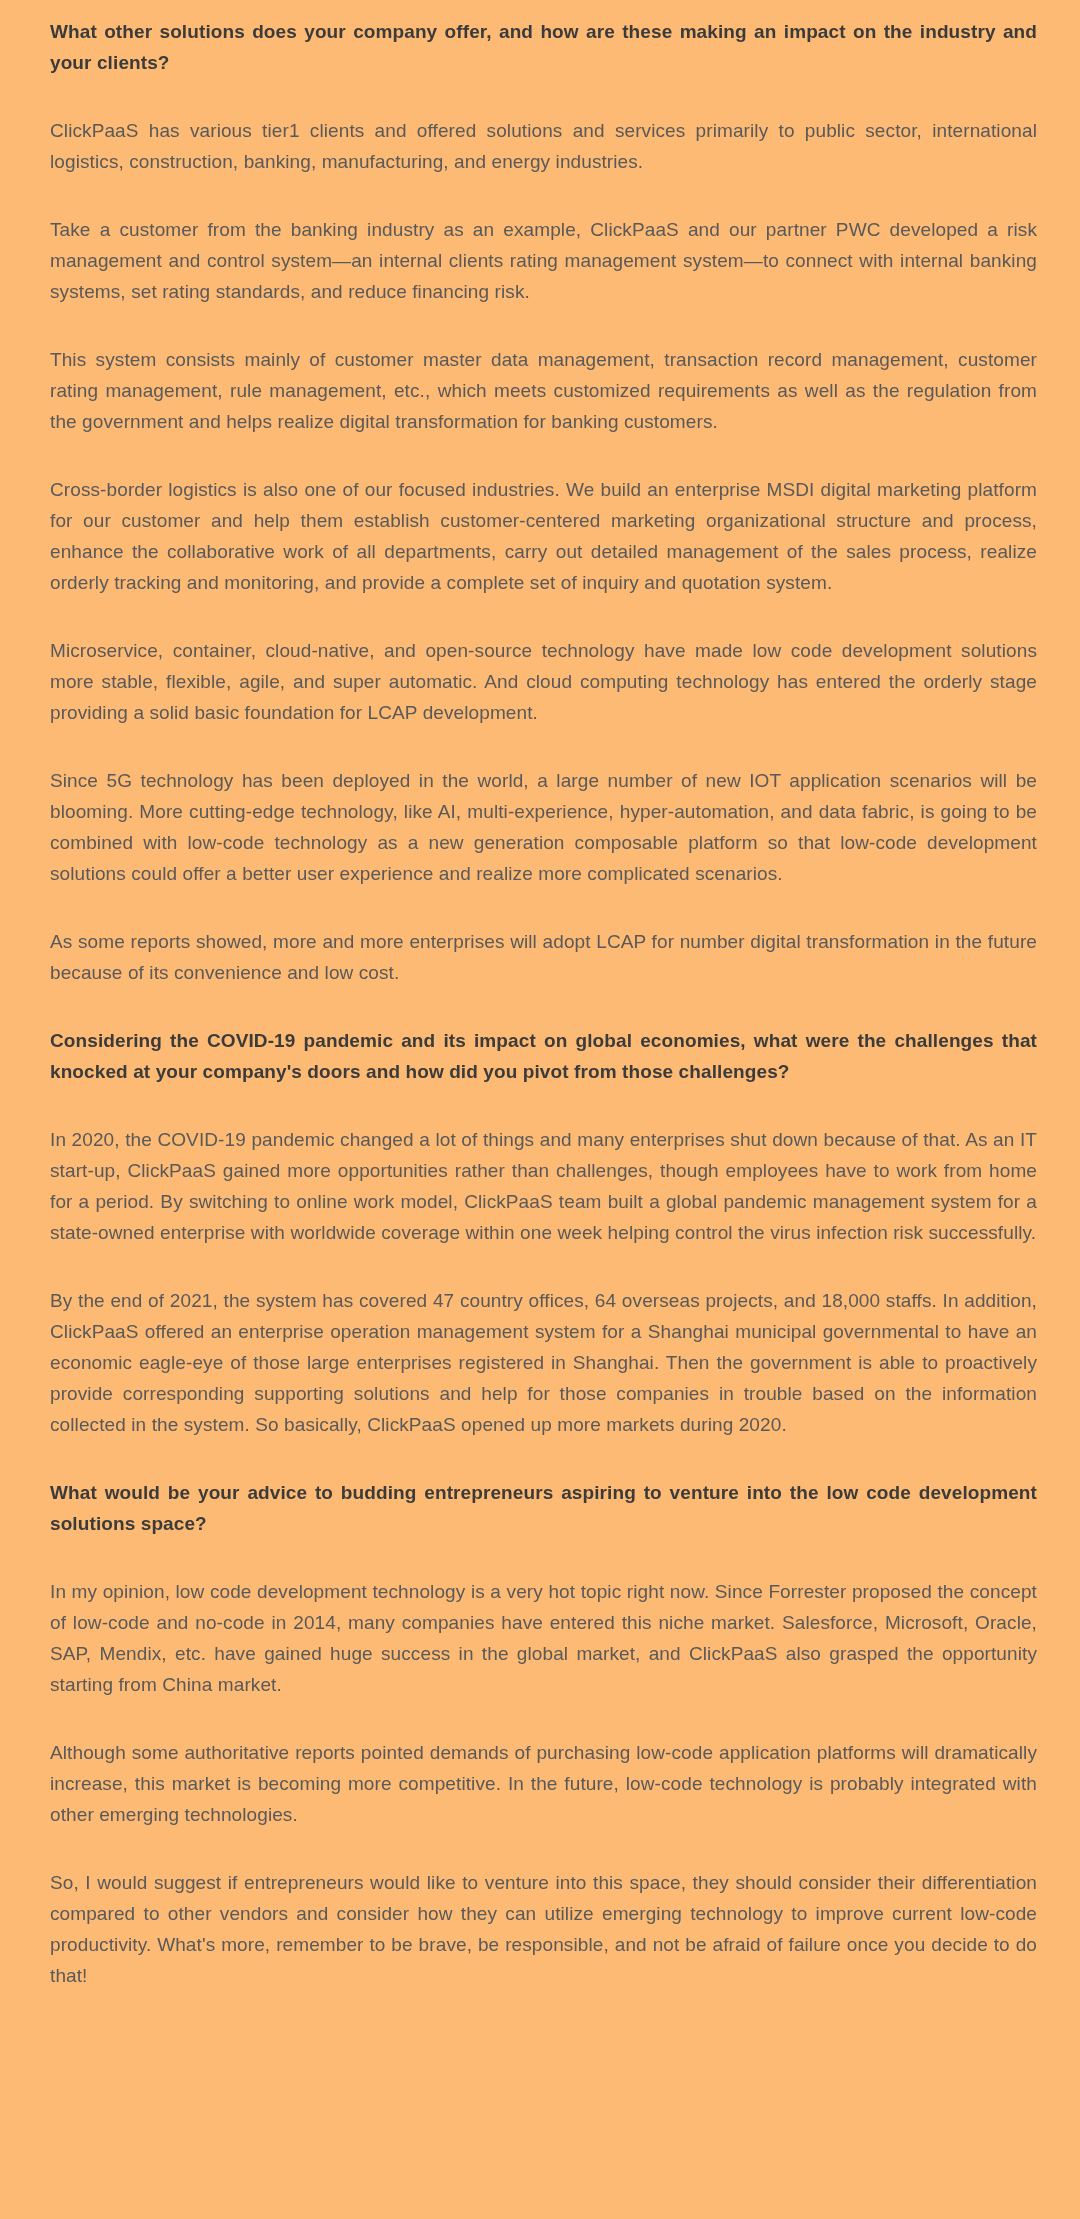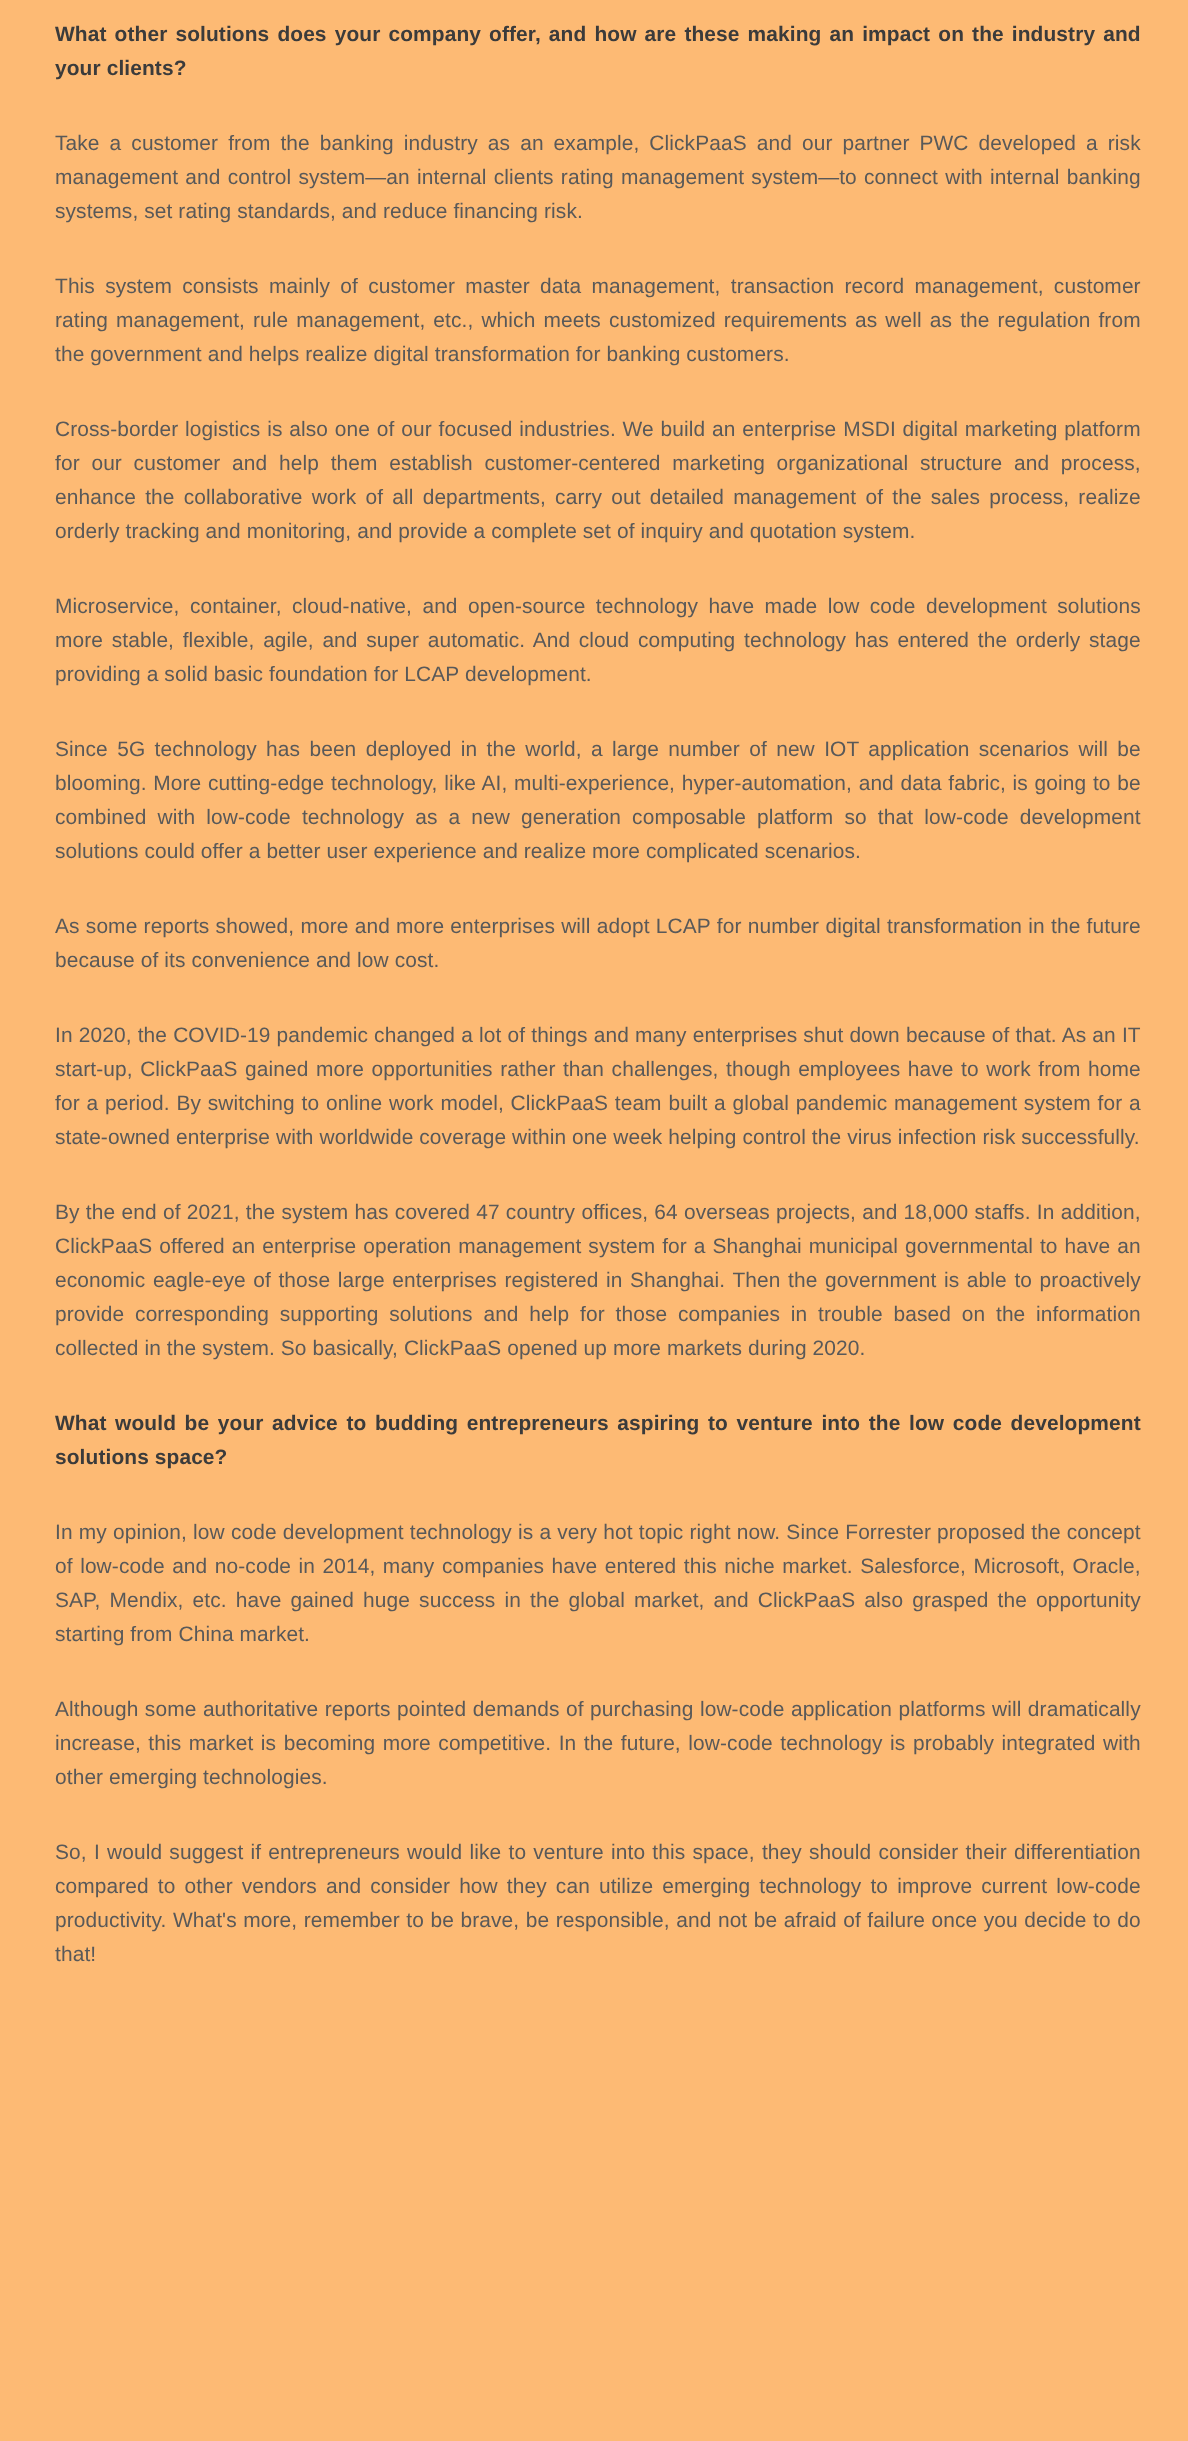--- a/index.html
+++ b/index.html
@@ -33,25 +33,27 @@
   .answer {
     color: #595959;
     font-weight: 400;
   }
 </style>
 </head>
 <body>
 
 <main class="page">
   <h2 class="block question">What other solutions does your company offer, and how are these making an impact on the industry and your clients?</h2>
+  <p class="block answer">ClickPaaS has various tier1 clients and offered solutions and services primarily to public sector, international logistics, construction, banking, manufacturing, and energy industries.</p>
   <p class="block answer">Take a customer from the banking industry as an example, ClickPaaS and our partner PWC developed a risk management and control system—an internal clients rating management system—to connect with internal banking systems, set rating standards, and reduce financing risk.</p>
   <p class="block answer">This system consists mainly of customer master data management, transaction record management, customer rating management, rule management, etc., which meets customized requirements as well as the regulation from the government and helps realize digital transformation for banking customers.</p>
   <p class="block answer">Cross-border logistics is also one of our focused industries. We build an enterprise MSDI digital marketing platform for our customer and help them establish customer-centered marketing organizational structure and process, enhance the collaborative work of all departments, carry out detailed management of the sales process, realize orderly tracking and monitoring, and provide a complete set of inquiry and quotation system.</p>
   <p class="block answer">Microservice, container, cloud-native, and open-source technology have made low code development solutions more stable, flexible, agile, and super automatic. And cloud computing technology has entered the orderly stage providing a solid basic foundation for LCAP development.</p>
   <p class="block answer">Since 5G technology has been deployed in the world, a large number of new IOT application scenarios will be blooming. More cutting-edge technology, like AI, multi-experience, hyper-automation, and data fabric, is going to be combined with low-code technology as a new generation composable platform so that low-code development solutions could offer a better user experience and realize more complicated scenarios.</p>
   <p class="block answer">As some reports showed, more and more enterprises will adopt LCAP for number digital transformation in the future because of its convenience and low cost.</p>
+  <h2 class="block question">Considering the COVID-19 pandemic and its impact on global economies, what were the challenges that knocked at your company's doors and how did you pivot from those challenges?</h2>
   <p class="block answer">In 2020, the COVID-19 pandemic changed a lot of things and many enterprises shut down because of that. As an IT start-up, ClickPaaS gained more opportunities rather than challenges, though employees have to work from home for a period. By switching to online work model, ClickPaaS team built a global pandemic management system for a state-owned enterprise with worldwide coverage within one week helping control the virus infection risk successfully.</p>
   <p class="block answer">By the end of 2021, the system has covered 47 country offices, 64 overseas projects, and 18,000 staffs. In addition, ClickPaaS offered an enterprise operation management system for a Shanghai municipal governmental to have an economic eagle-eye of those large enterprises registered in Shanghai. Then the government is able to proactively provide corresponding supporting solutions and help for those companies in trouble based on the information collected in the system. So basically, ClickPaaS opened up more markets during 2020.</p>
   <h2 class="block question">What would be your advice to budding entrepreneurs aspiring to venture into the low code development solutions space?</h2>
   <p class="block answer">In my opinion, low code development technology is a very hot topic right now. Since Forrester proposed the concept of low-code and no-code in 2014, many companies have entered this niche market. Salesforce, Microsoft, Oracle, SAP, Mendix, etc. have gained huge success in the global market, and ClickPaaS also grasped the opportunity starting from China market.</p>
   <p class="block answer">Although some authoritative reports pointed demands of purchasing low-code application platforms will dramatically increase, this market is becoming more competitive. In the future, low-code technology is probably integrated with other emerging technologies.</p>
   <p class="block answer">So, I would suggest if entrepreneurs would like to venture into this space, they should consider their differentiation compared to other vendors and consider how they can utilize emerging technology to improve current low-code productivity. What's more, remember to be brave, be responsible, and not be afraid of failure once you decide to do that!</p>
 </main>
 
 </body></html>

